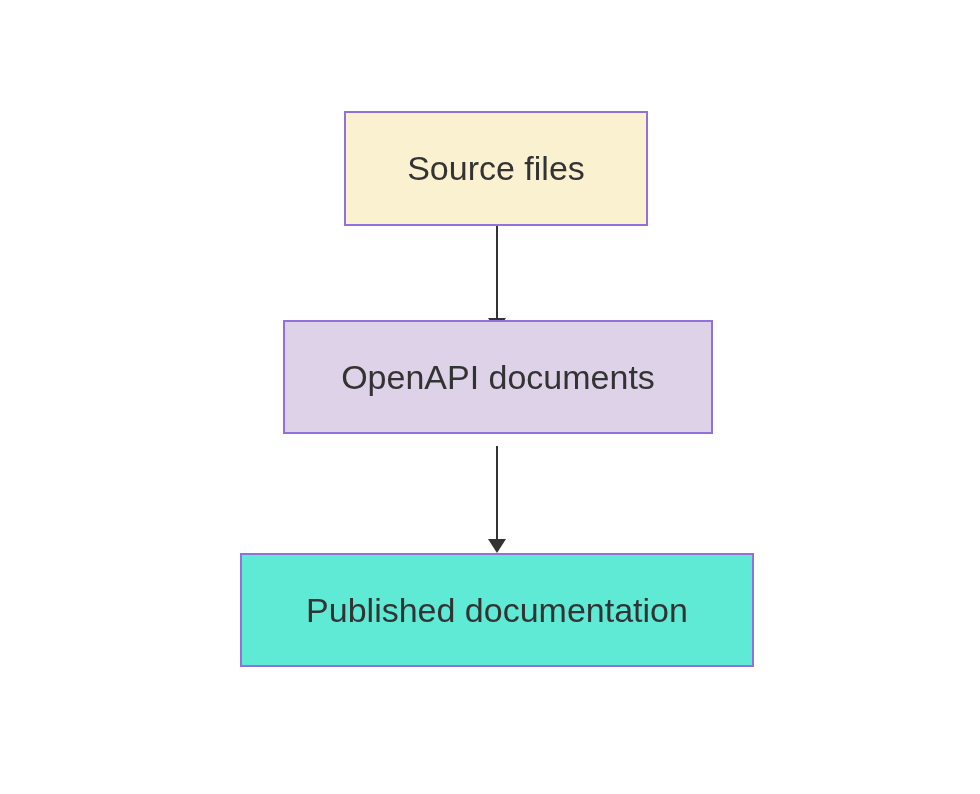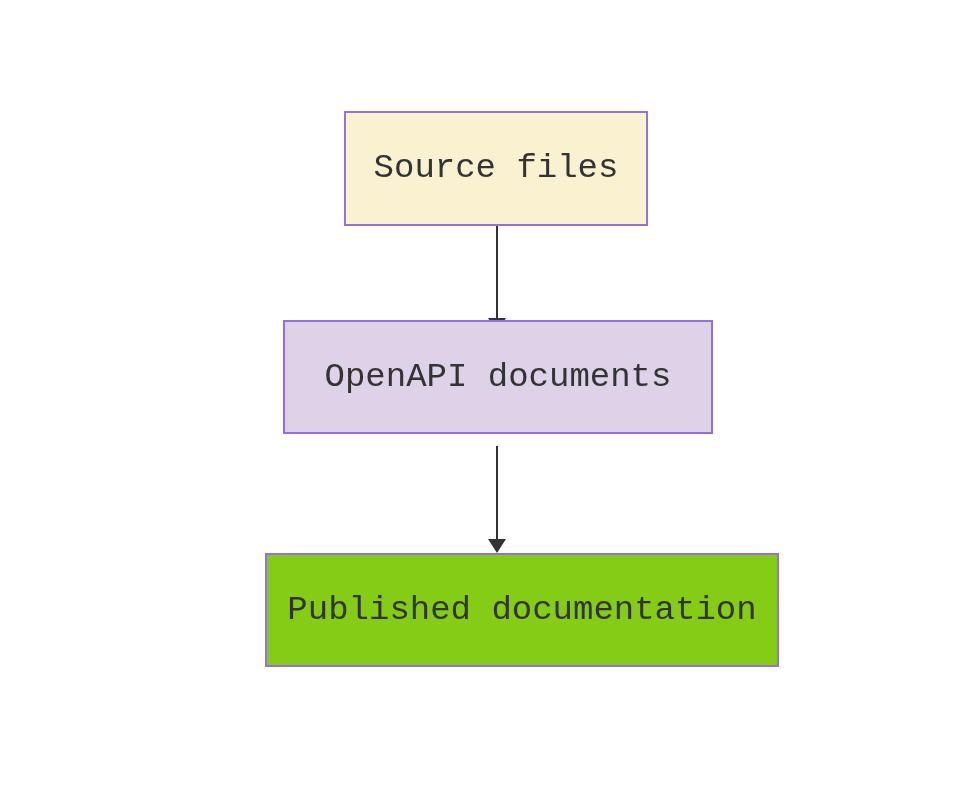--- a/index.html
+++ b/index.html
@@ -19,21 +19,20 @@
     position: absolute;
     display: flex;
     align-items: center;
     justify-content: center;
     border: 2.5px solid var(--border, #9370db);
     color: var(--text, #333333);
     font-size: 34px;
     line-height: 1.2;
     text-align: center;
     white-space: nowrap;
-    font-family: Liberation Mono, monospace;
   }
   .n1 { left: 344px; top: 111px; width: 304px; height: 115px; }
   .n2 { left: 283px; top: 320px; width: 430px; height: 114px; }
   .n3 { left: 240px; top: 553px; width: 514px; height: 114px; }
   .edge {
     position: absolute;
     transform: translateX(-50%);
     display: flex;
     flex-direction: column;
     align-items: center;
@@ -69,17 +68,17 @@
 
   <div class="node n2" style="background-color: rgb(221, 210, 231);">
     <span class="label">OpenAPI documents</span>
   </div>
 
   <div class="edge e2">
     <div class="edge-line"></div>
     <div class="edge-arrowhead"></div>
   </div>
 
-  <div class="node n3" style="background-color: #84cc16; margin-left: 25px;">
+  <div class="node n3" style="background-color: #5eead4;">
     <span class="label">Published documentation</span>
   </div>
 
 </div>
 
 </body></html>

